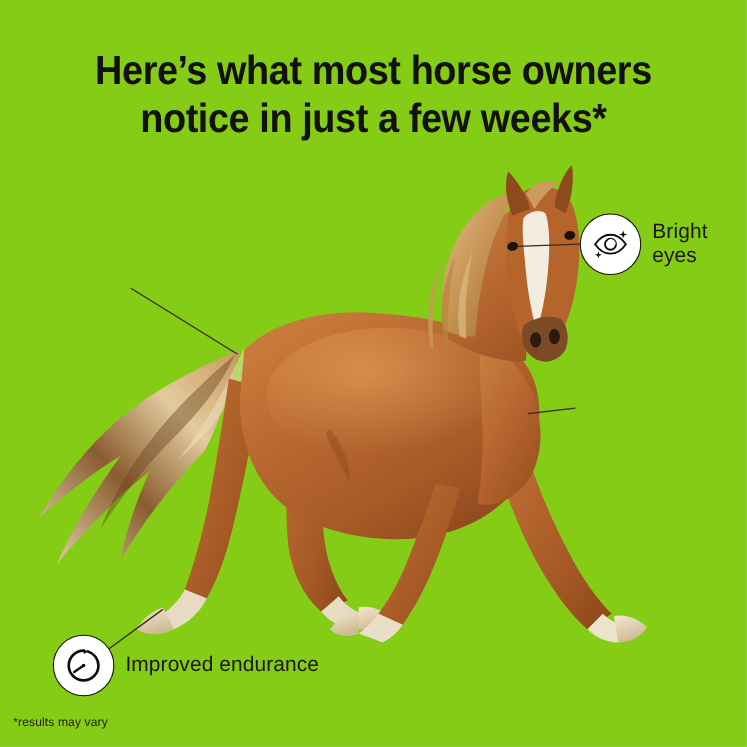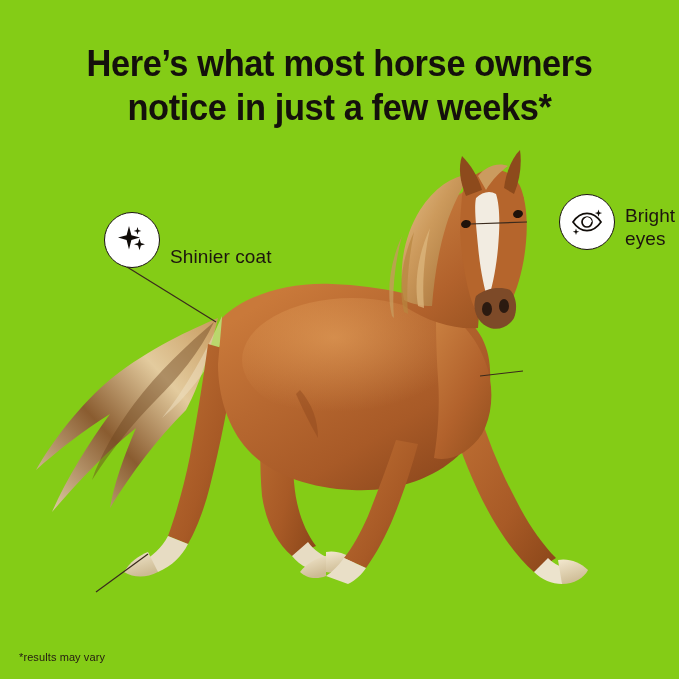--- a/index.html
+++ b/index.html
@@ -52,23 +52,22 @@
     top: 0;
     width: 679px;
     height: 679px;
     pointer-events: none;
   }
 
   
   .callout {
     position: absolute;
     display: flex;
-    align-items: flex-end;
+    align-items: center;
     gap: 10px;
-    padding-left: 32px;
   }
   .callout.stacked .callout-label {
     line-height: 1.18;
   }
   .badge {
     width: 56px;
     height: 56px;
     border-radius: 50%;
     background: #ffffff;
     border: 1.5px solid #1a1410;
@@ -91,21 +90,21 @@
 
   
   #callout-shinier-coat { left: 72px;  top: 212px; }
   #callout-bright-eyes  { left: 527px; top: 194px; }
   #callout-better-appetite { left: 522px; top: 343px; }
   #callout-improved-endurance { left: 48px; top: 577px; }
 
   
   .footnote {
     position: absolute;
-    left: 19px;
+    left: 12px;
     bottom: 16px;
     color: #241a12;
     font-size: 11px;
     letter-spacing: 0.1px;
   }
 </style>
 </head>
 <body>
 
 <div class="infographic">
@@ -229,42 +228,43 @@
 
     <line x1="119" y1="262" x2="216" y2="322" stroke="#3a2a1c" stroke-width="1.2"></line>
 
     <line x1="527" y1="222" x2="470" y2="224" stroke="#3a2a1c" stroke-width="1.2"></line>
 
     <line x1="523" y1="371" x2="480" y2="376" stroke="#3a2a1c" stroke-width="1.2"></line>
 
     <line x1="96" y1="592" x2="148" y2="554" stroke="#3a2a1c" stroke-width="1.2"></line>
   </svg>
 
-  <div class="callout" id="callout-shinier-coat">
-    <div class="badge">
-      <svg width="36" height="36" viewBox="0 0 36 36">
-        <path d="M15 4 L17.4 13.2 L26 15.6 L17.4 18 L15 27.6 L12.6 18 L4 15.6 L12.6 13.2 Z" fill="#100c08"></path>
-        <path d="M25.5 16.5 L26.9 21 L31 22.3 L26.9 23.6 L25.5 28.2 L24.1 23.6 L20 22.3 L24.1 21 Z" fill="#100c08"></path>
-        <path d="M23.5 5 L24.4 8 L27.3 8.9 L24.4 9.8 L23.5 12.8 L22.6 9.8 L19.7 8.9 L22.6 8 Z" fill="#100c08"></path>
-      </svg>
-    </div>
-    <div class="callout-label">Shinier coat</div>
-  </div>
 
   <div class="callout stacked" id="callout-bright-eyes">
     <div class="badge">
       <svg width="38" height="38" viewBox="0 0 38 38">
         <path d="M5 19 C9 13.2 14 10.4 19 10.4 C24 10.4 29 13.2 33 19 C29 24.8 24 27.6 19 27.6 C14 27.6 9 24.8 5 19 Z" fill="none" stroke="#100c08" stroke-width="1.7"></path>
         <circle cx="19" cy="19" r="5" fill="none" stroke="#100c08" stroke-width="1.7"></circle>
         <path d="M19 14.2 C21.6 14.2 23.8 16.4 23.8 19 C21.2 20.6 18 20 16 17.6 C16.6 15.6 17.6 14.2 19 14.2 Z" fill="#ffffff"></path>
         <path d="M30.5 6.5 L31.4 9.2 L34.1 10.1 L31.4 11 L30.5 13.7 L29.6 11 L26.9 10.1 L29.6 9.2 Z" fill="#100c08"></path>
         <path d="M8 25.5 L8.8 27.9 L11.2 28.7 L8.8 29.5 L8 31.9 L7.2 29.5 L4.8 28.7 L7.2 27.9 Z" fill="#100c08"></path>
       </svg>
     </div>
     <div class="callout-label">Bright
 eyes</div>
   </div>
 
 
+  <div class="callout" id="callout-improved-endurance">
+    <div class="badge">
+      <svg width="36" height="36" viewBox="0 0 36 36">
+        <path d="M18 4.5 A13.5 13.5 0 1 0 31.5 18 A13.5 13.5 0 0 0 22 5.2" fill="none" stroke="#100c08" stroke-width="2.4" stroke-linecap="round"></path>
+        <path d="M18 3 L18 7.5 L22.2 5.4 Z" fill="#100c08"></path>
+        <line x1="18" y1="18" x2="9.5" y2="24" stroke="#100c08" stroke-width="2.2" stroke-linecap="round"></line>
+        <circle cx="18" cy="18" r="1.6" fill="#100c08"></circle>
+      </svg>
+    </div>
+    <div class="callout-label">Improved endurance</div>
+  </div>
 
   <div class="footnote">*results may vary</div>
 
 </div>
 
 </body></html>

